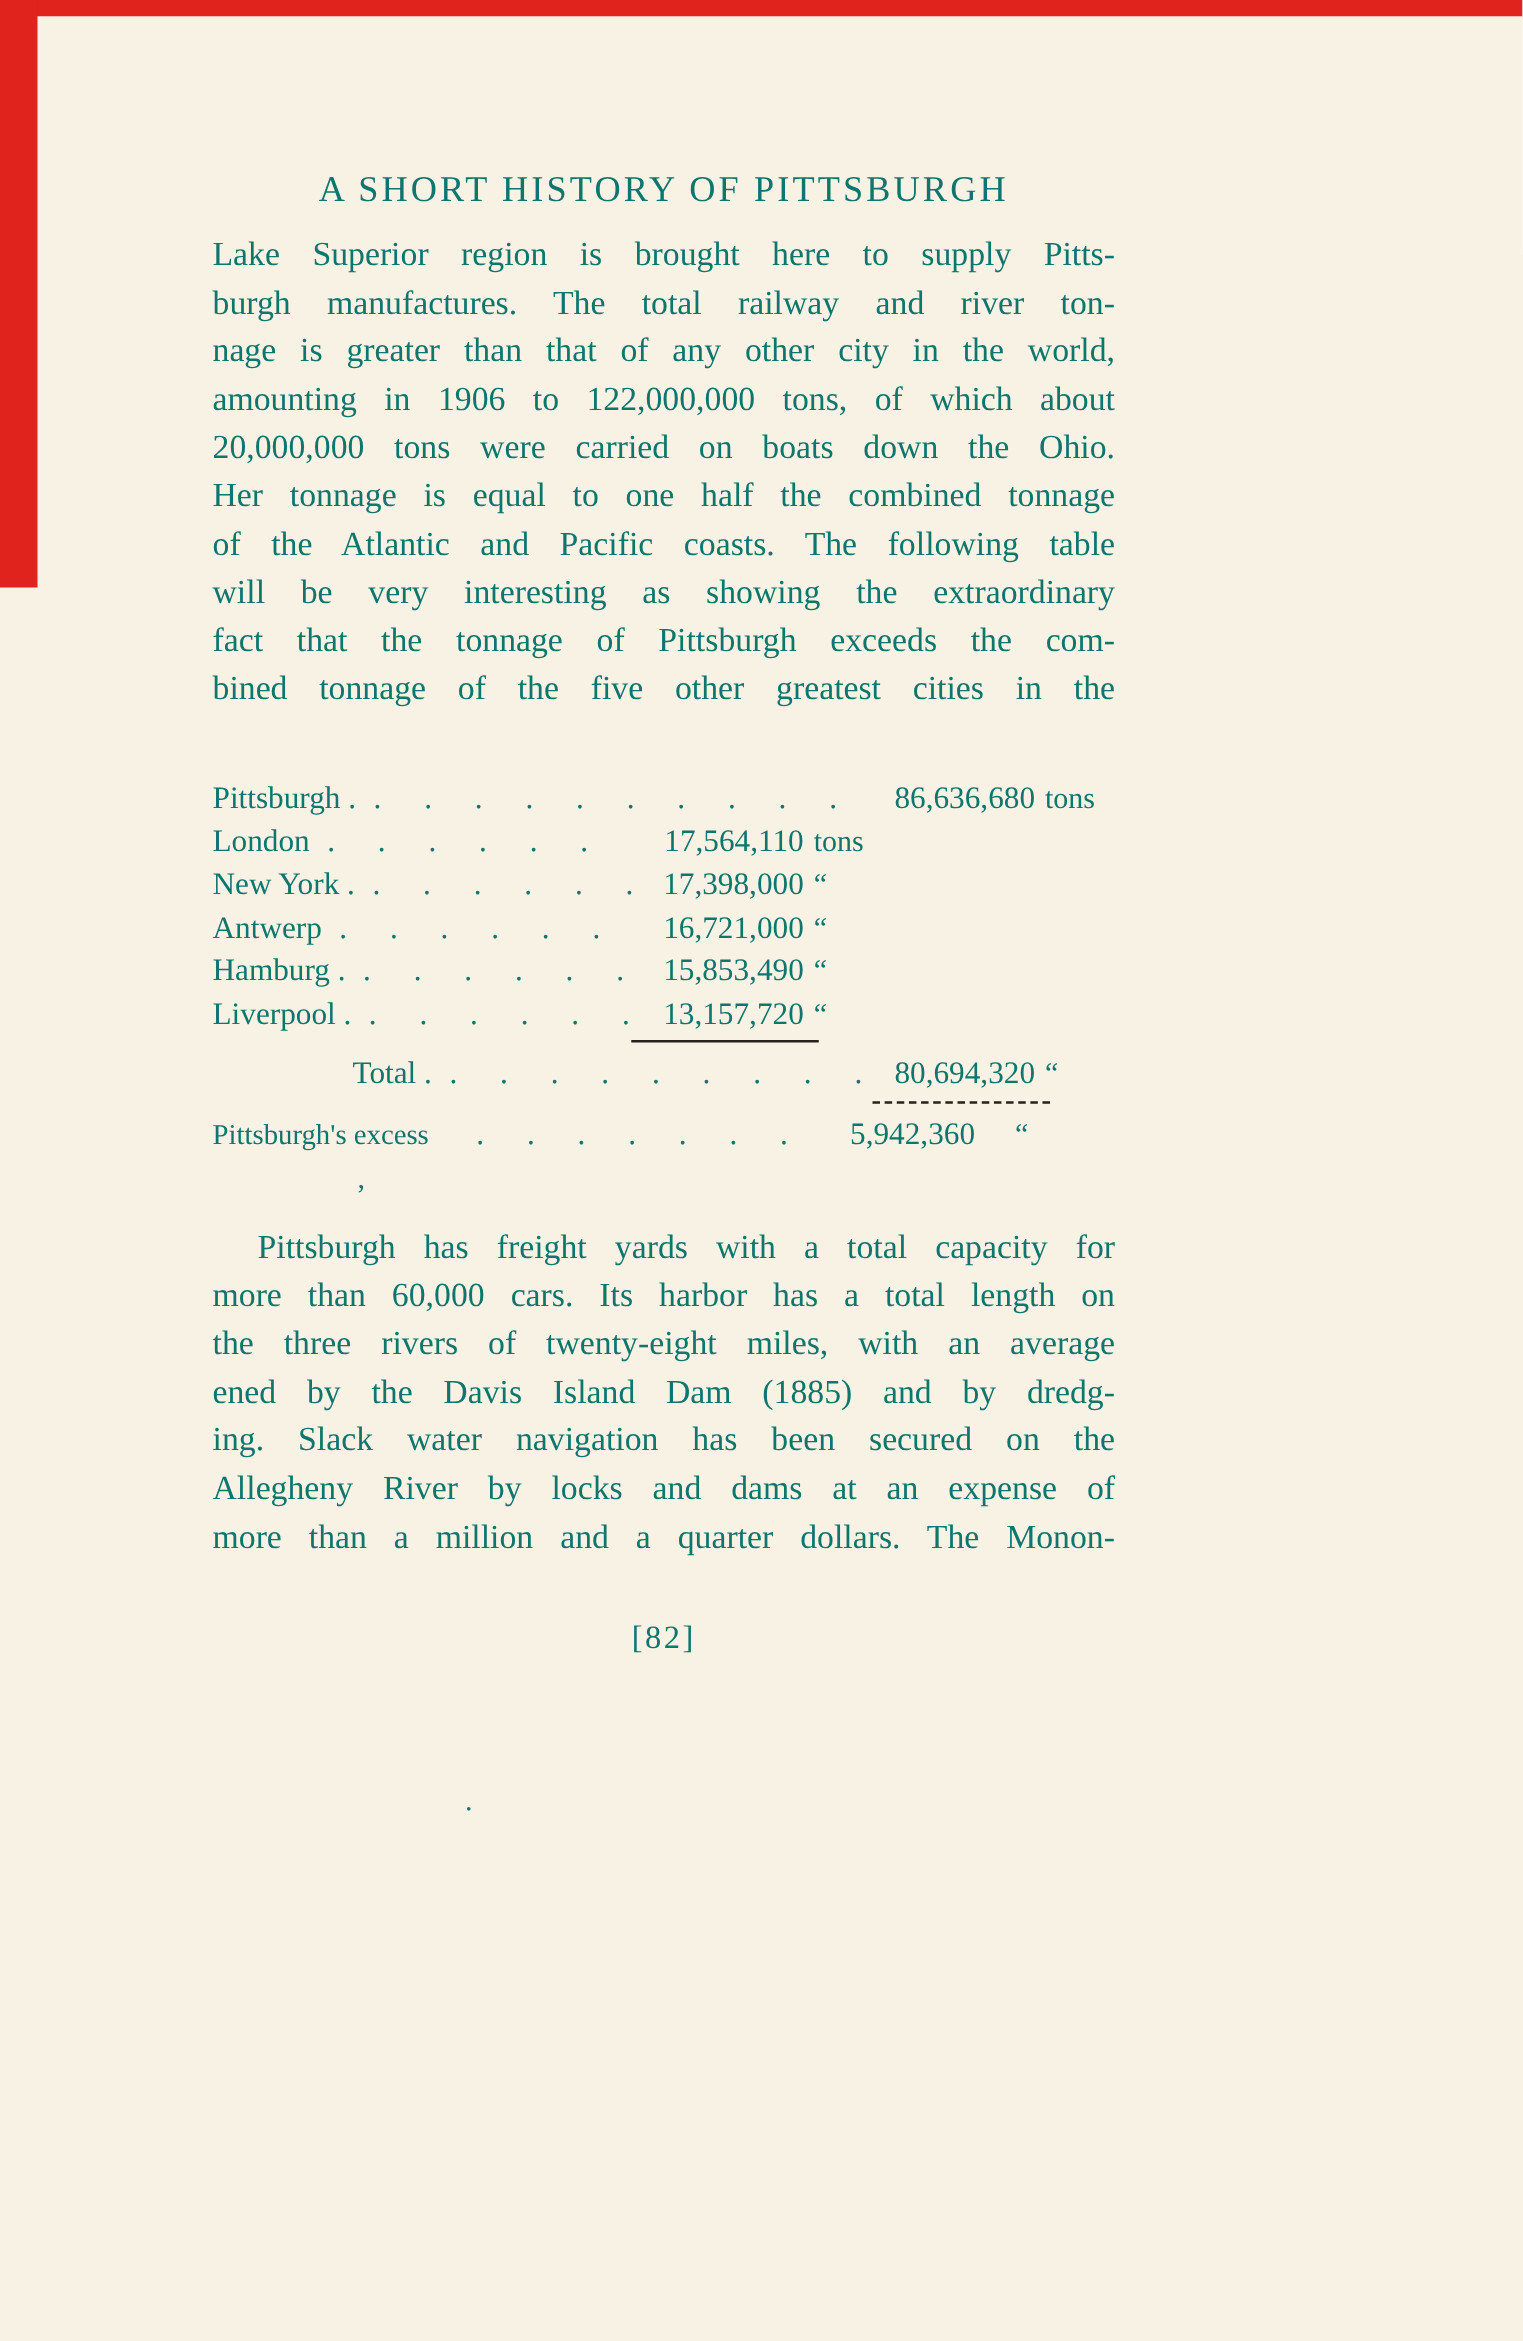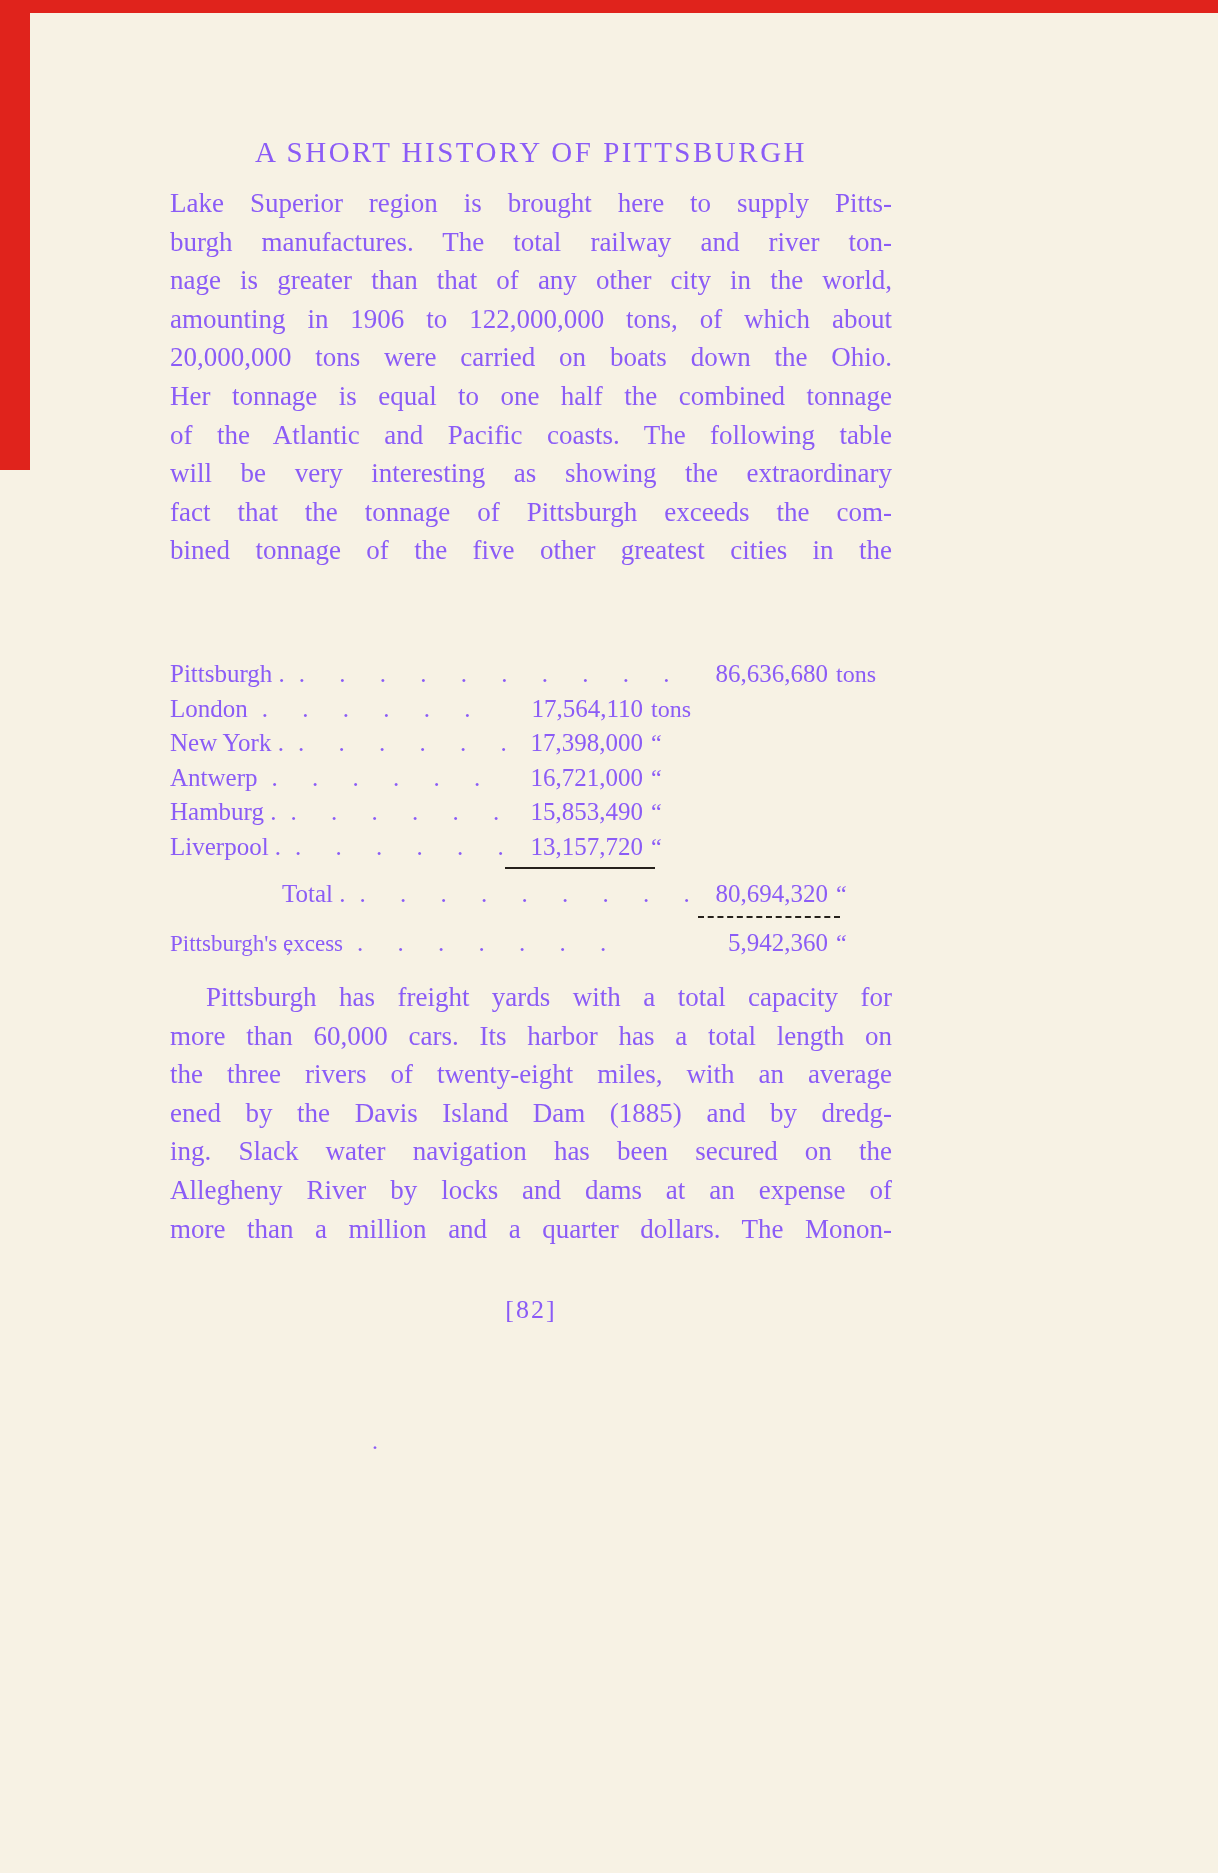--- a/index.html
+++ b/index.html
@@ -28,21 +28,21 @@
   .para {
     position: absolute; left: 170px; width: 722px;
     font-size: 27px; line-height: 38.6px;
   }
   .para-1 { top: 184px; }
   .para-2 { top: 978px; }
   .pline { text-align: justify; text-align-last: justify; }
   .pline-left { text-align-last: left; }
   .pline-indent { text-indent: 36px; }
   .ttable {
-    position: absolute; left: 170px; top: 657px; width: 722px;
+    position: absolute; left: 170px; top: 622px; width: 722px;
     font-size: 25px; line-height: 34.5px;
   }
   .trow { display: flex; align-items: baseline; }
   .tlabel { white-space: nowrap; }
   .tsmall { font-size: 23px; }
   .tdots {
     flex: 1 1 auto; overflow: hidden; white-space: nowrap;
     padding-left: 14px; word-spacing: 26px; letter-spacing: 1px;
   }
   .tval { white-space: nowrap; text-align: center; }
@@ -62,21 +62,21 @@
     position: absolute; left: 170px; top: 1295px; width: 722px;
     text-align: center; font-size: 26px; letter-spacing: 2px;
   }
   .artifact { position: absolute; font-size: 24px; }
   .artifact-comma { left: 286px; top: 930px; }
   .artifact-dot { left: 372px; top: 1428px; }
 </style>
 </head>
 <body>
 
-<div class="scan-page" style="background: rgb(247, 242, 228); color: #8b5cf6;">
+<div class="scan-page" style="background: rgb(247, 242, 228); color: #0f766e;">
   <div class="edge-top" style="background: rgb(224, 35, 28);"></div>
   <div class="edge-left" style="background: rgb(224, 35, 28);"></div>
 
   <div class="title">A SHORT HISTORY OF PITTSBURGH</div>
 
   <div class="para para-1">
       <div class="pline">Lake Superior region is brought here to supply Pitts-</div>
       <div class="pline">burgh manufactures.  The total railway and river ton-</div>
       <div class="pline">nage is greater than that of any other city in the world,</div>
       <div class="pline">amounting in 1906 to 122,000,000 tons, of which about</div>
@@ -133,21 +133,21 @@
       </div>
       <div class="trule trule-mid-solid"></div>
       <div class="trow" style="margin-top: 8px;">
         <span class="tlabel" style="margin-left: 112px;">Total .</span>
         <span class="tdots">. . . . . . . . .</span>
         <span class="tval">80,694,320</span>
         <span class="tunit">“</span>
         <span class="tspacer"></span>
       </div>
       <div class="trule trule-right-dashed"></div>
-      <div class="trow" style="margin-top: 8px;">
+      <div class="trow" style="margin-top: 8px; gap: 24px;">
         <span class="tlabel tsmall">Pittsburgh's excess</span>
         <span class="tdots">. . . . . . .</span>
         <span class="tval">5,942,360</span>
         <span class="tunit">“</span>
         <span class="tspacer"></span>
       </div>
     </div>
 
   <div class="artifact artifact-comma">,</div>
 

